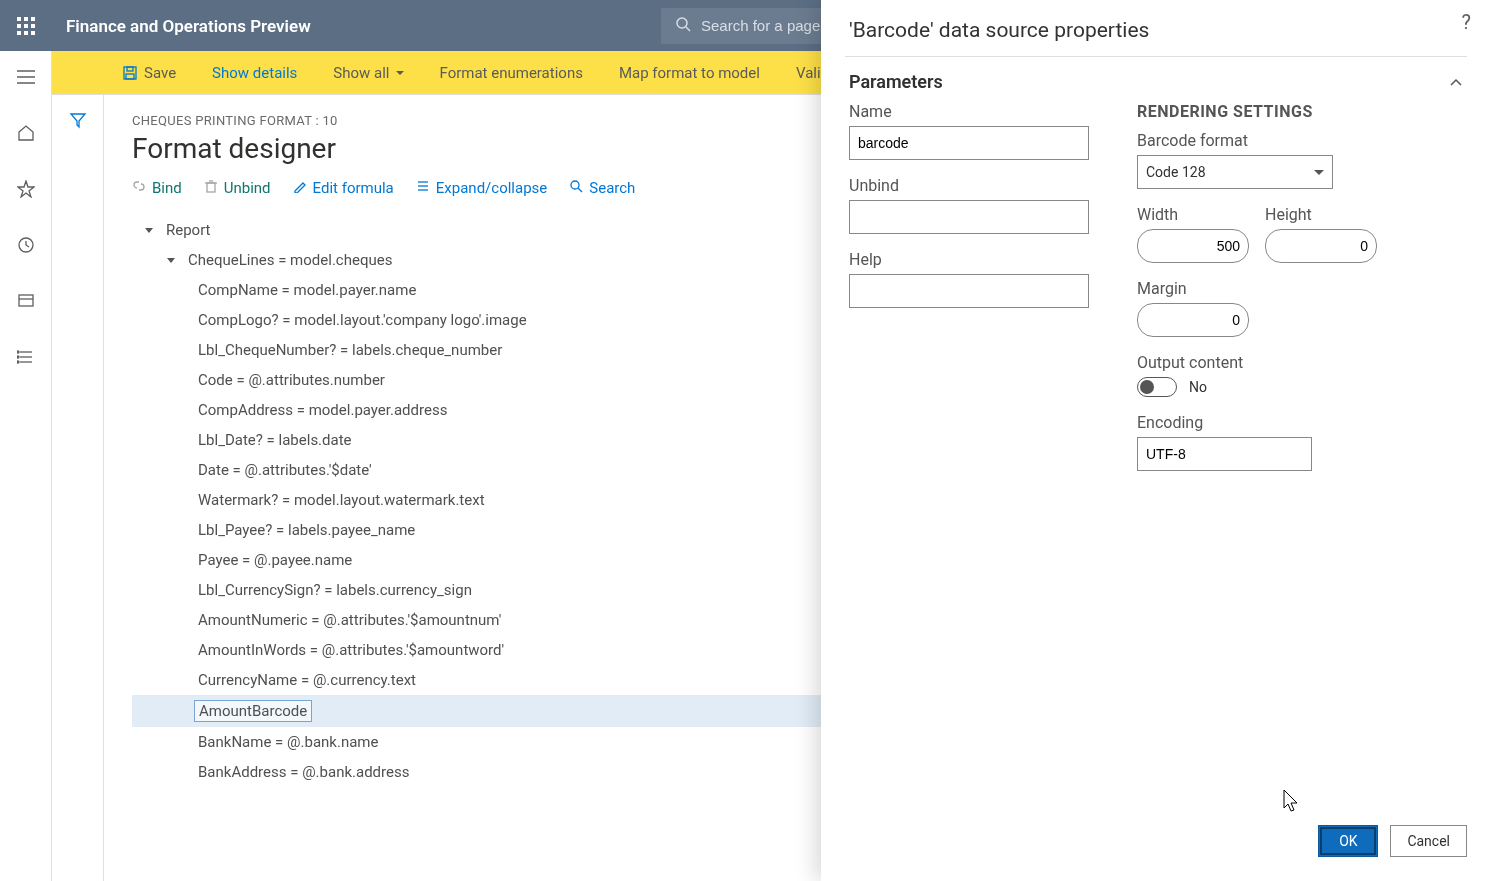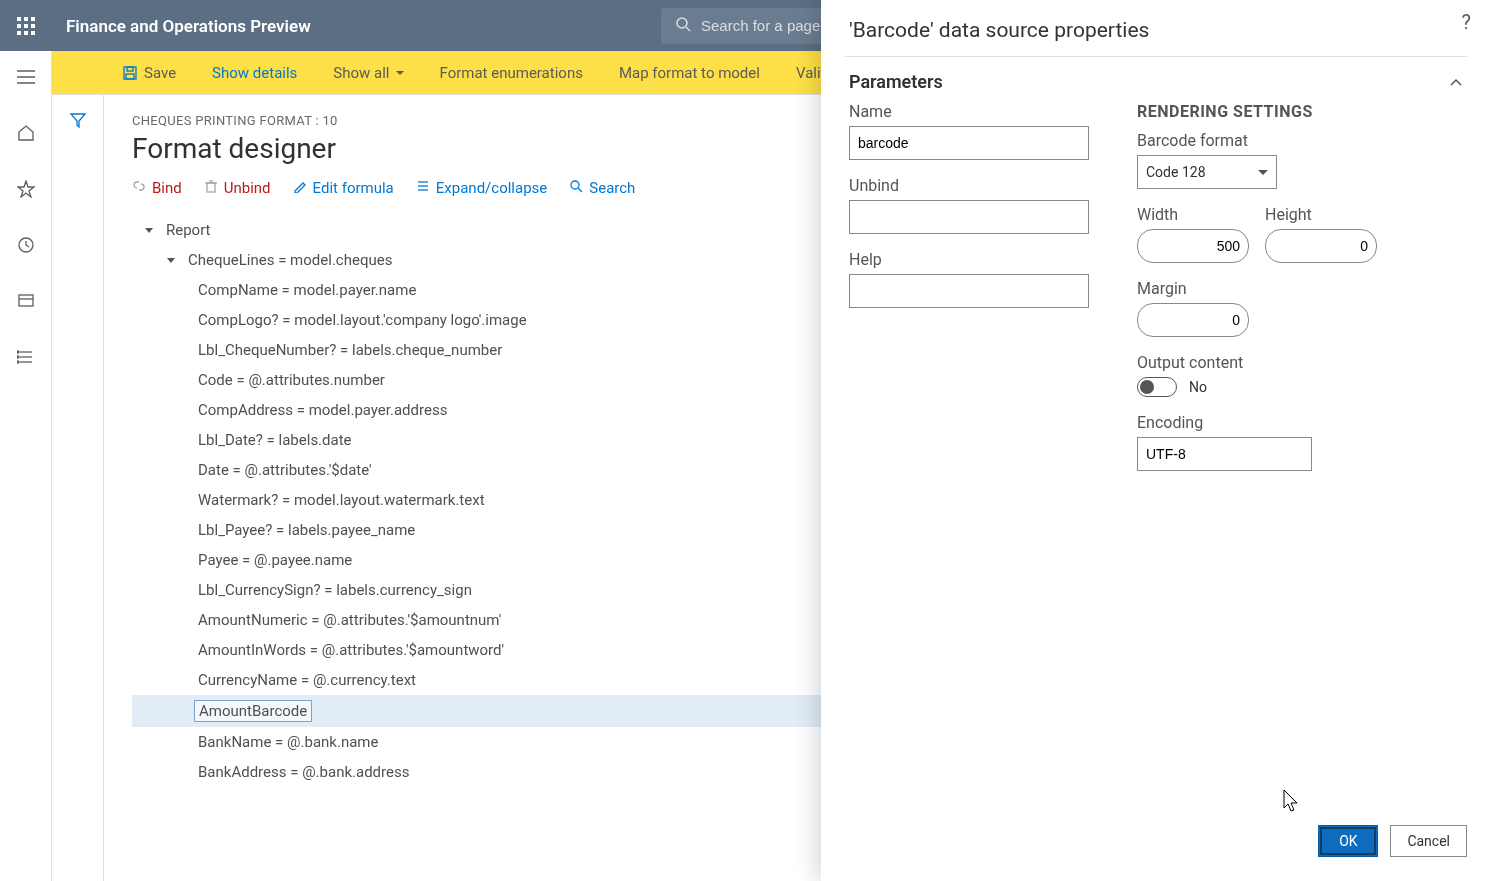--- a/index.html
+++ b/index.html
@@ -103,21 +103,21 @@
 .designer {
   flex: 1;
   padding: 18px 24px 0 28px;
   overflow-y: auto;
   position:relative;
 }
 .breadcrumb { font-size:13px; letter-spacing: 0.3px; color:#6a6a6a; text-transform: uppercase; margin-bottom: 4px; }
 .page-title { font-size:28px; font-weight:400; color:#323130; margin-bottom: 14px; }
 .action-row { display:flex; gap:22px; color:#0078d4; font-size:15px; margin-bottom: 18px; flex-wrap:wrap;}
 .action-row .act { display:flex; align-items:center; gap:6px; cursor:pointer; }
-.action-row .act.disabled { color:#b91c1c; cursor:default; }
+.action-row .act.disabled { color:#0f766e; cursor:default; }
 
 .tree { font-size:15px; color:#505050; }
 .tree-row { display:flex; align-items:center; padding: 5px 2px; white-space: nowrap; }
 .tree-caret { width:14px; height:14px; margin-right:6px; display:inline-flex; align-items:center; justify-content:center;}
 .tree-caret svg { width:10px; height:10px; }
 .indent-0 { padding-left: 10px; }
 .indent-1 { padding-left: 32px; }
 .indent-2 { padding-left: 62px; }
 .tree-row.selected { background:#e1ecf7; }
 .tree-row.selected .node-box { border:1px solid #7aa3cf; padding:1px 4px; background:#f3f8fd;}
@@ -454,21 +454,21 @@
       </div>
       <div class="fld">
         <div class="fld-label">Help</div>
         <input class="txt" type="text" value="" style="">
       </div>
     </div>
     <div class="col-right">
       <div class="small-head">RENDERING SETTINGS</div>
       <div class="fld">
         <div class="fld-label">Barcode format</div>
-        <div class="select" style="width:140px;">
+        <div class="select" style="width:196px;">
             <span>Code 128</span>
           </div>
       </div>
       <div class="fld-row">
         <div class="fld" style="max-width:112px;">
           <div class="fld-label">Width</div>
           <input class="txt num" type="text" value="500" style="">
         </div>
         <div class="fld" style="max-width:112px;">
           <div class="fld-label">Height</div>

